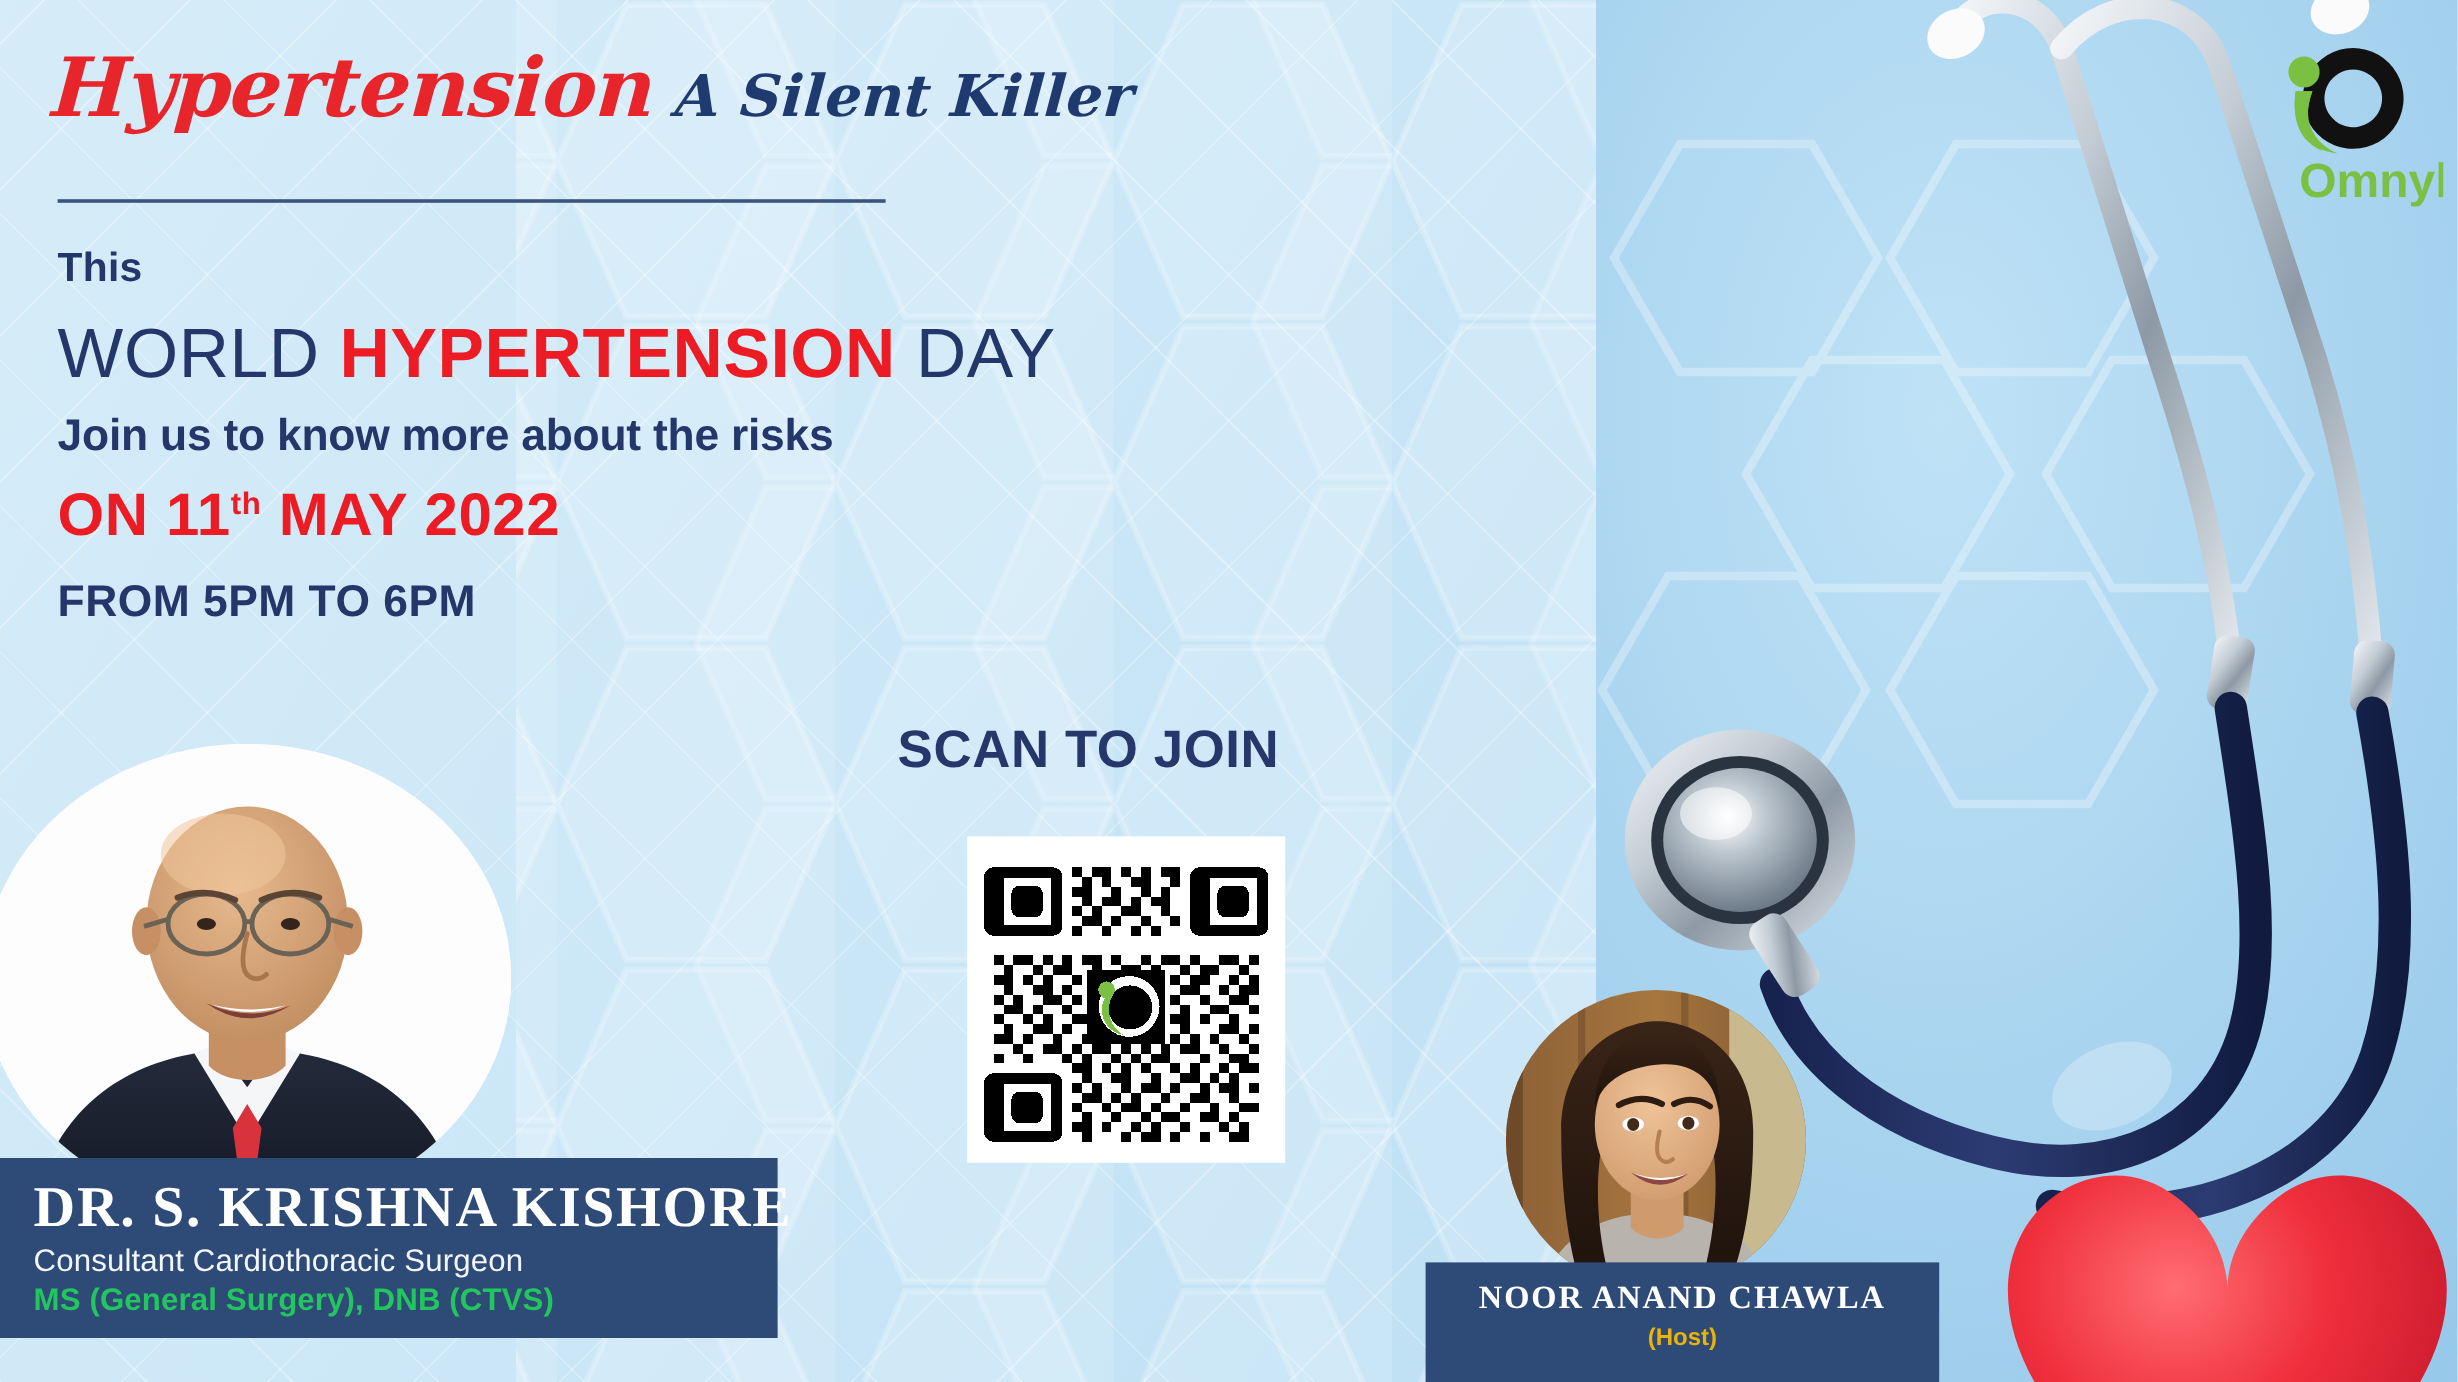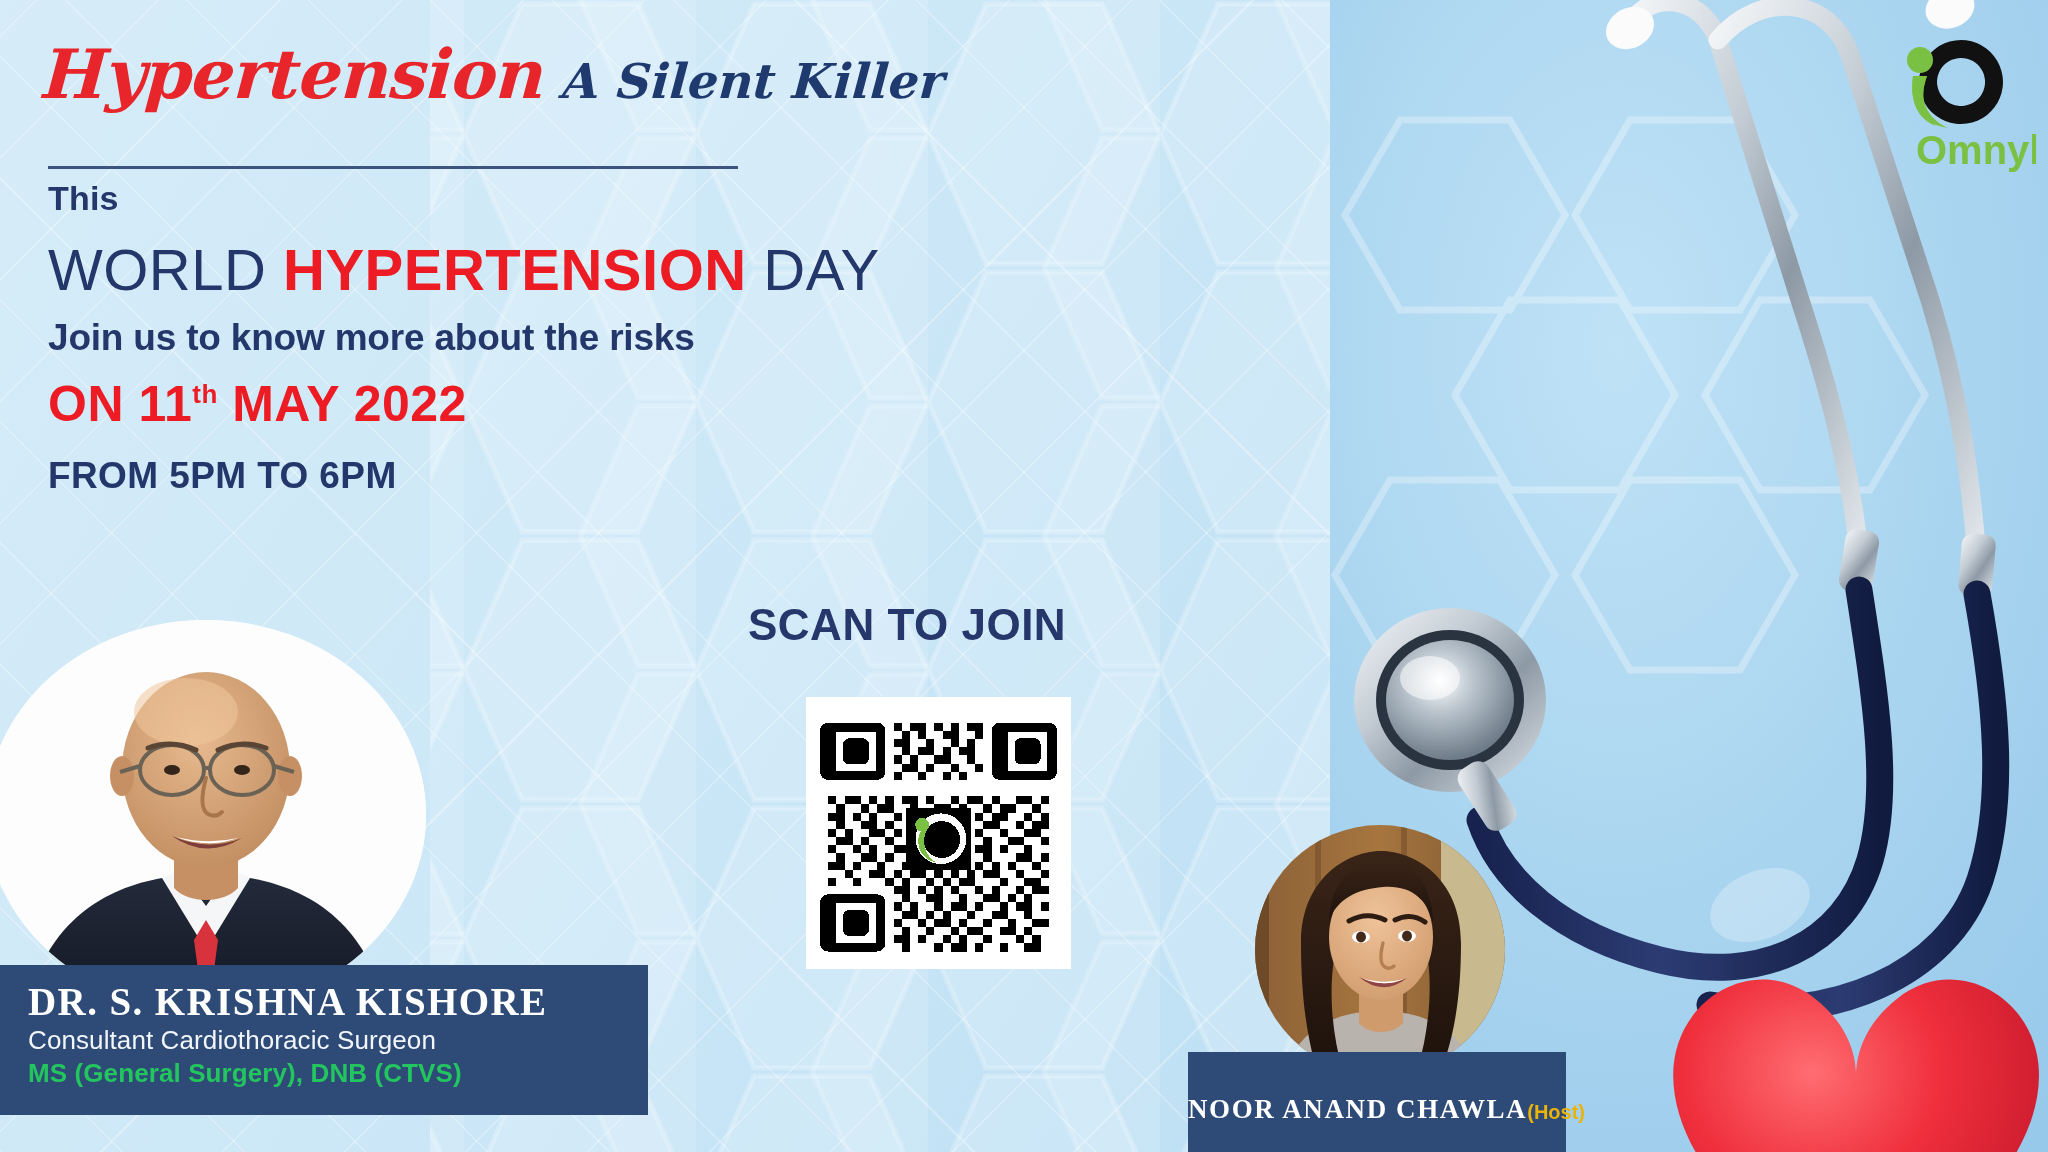--- a/index.html
+++ b/index.html
@@ -58,21 +58,21 @@
     transform:skewX(-4deg);
   }
 
   .divider {
     position:absolute; left:48px; top:166px;
     width:690px; height:3px;
     background:#3c557f;
   }
 
   
-  .copy { position:absolute; left:48px; top:179px; white-space:nowrap; }
+  .copy { position:absolute; left:48px; top:204px; white-space:nowrap; }
   .line-this {
     font-size:34px; font-weight:700; color:#24376b;
     letter-spacing:.2px; margin-bottom:22px;
   }
   .line-world {
     font-size:58px; font-weight:400; color:#24376b;
     letter-spacing:.5px; line-height:1.05; margin-bottom:16px;
   }
   .line-world .hl { color:#ed1c24; font-weight:700; }
   .line-join {
@@ -120,21 +120,21 @@
   .doc-photo svg { width:100%; height:100%; display:block; }
 
   .doc-plate {
     position:absolute; left:0; top:965px;
     width:648px; height:150px;
     background:#2e4a77;
     padding:16px 0 0 28px;
   }
   .doc-name {
     font-family:"Liberation Serif", serif;
-    font-size:39px; font-weight:700; color:#ffffff;
+    font-size:48px; font-weight:700; color:#ffffff;
     letter-spacing:1.4px; line-height:1.1; white-space:nowrap;
   }
   .doc-role {
     font-size:26px; font-weight:400; color:#f2f6fb;
     line-height:1.28; letter-spacing:.1px; white-space:nowrap;
   }
   .doc-qual {
     font-size:26px; font-weight:700; color:#22c55e;
     line-height:1.28; letter-spacing:.1px; white-space:nowrap;
   }
@@ -142,23 +142,23 @@
   
   .host-photo {
     position:absolute; left:1255px; top:825px;
     width:250px; height:250px;
     border-radius:50%; overflow:hidden;
   }
   .host-photo svg { width:100%; height:100%; display:block; }
 
   .host-plate {
     position:absolute; left:1188px; top:1052px;
-    width:378px; height:100px;
+    width:428px; height:100px;
     background:#2e4a77;
-    display:flex; flex-direction:row; align-items:center;
+    display:flex; flex-direction:column; align-items:center;
     justify-content:flex-start; padding-top:14px;
   }
   .host-name {
     font-family:"Liberation Serif", serif;
     font-size:27px; font-weight:700; color:#ffffff;
     letter-spacing:1.6px; white-space:nowrap;
   }
   .host-role {
     font-size:20px; font-weight:700; color:#eab308;
     margin-top:7px; white-space:nowrap;

